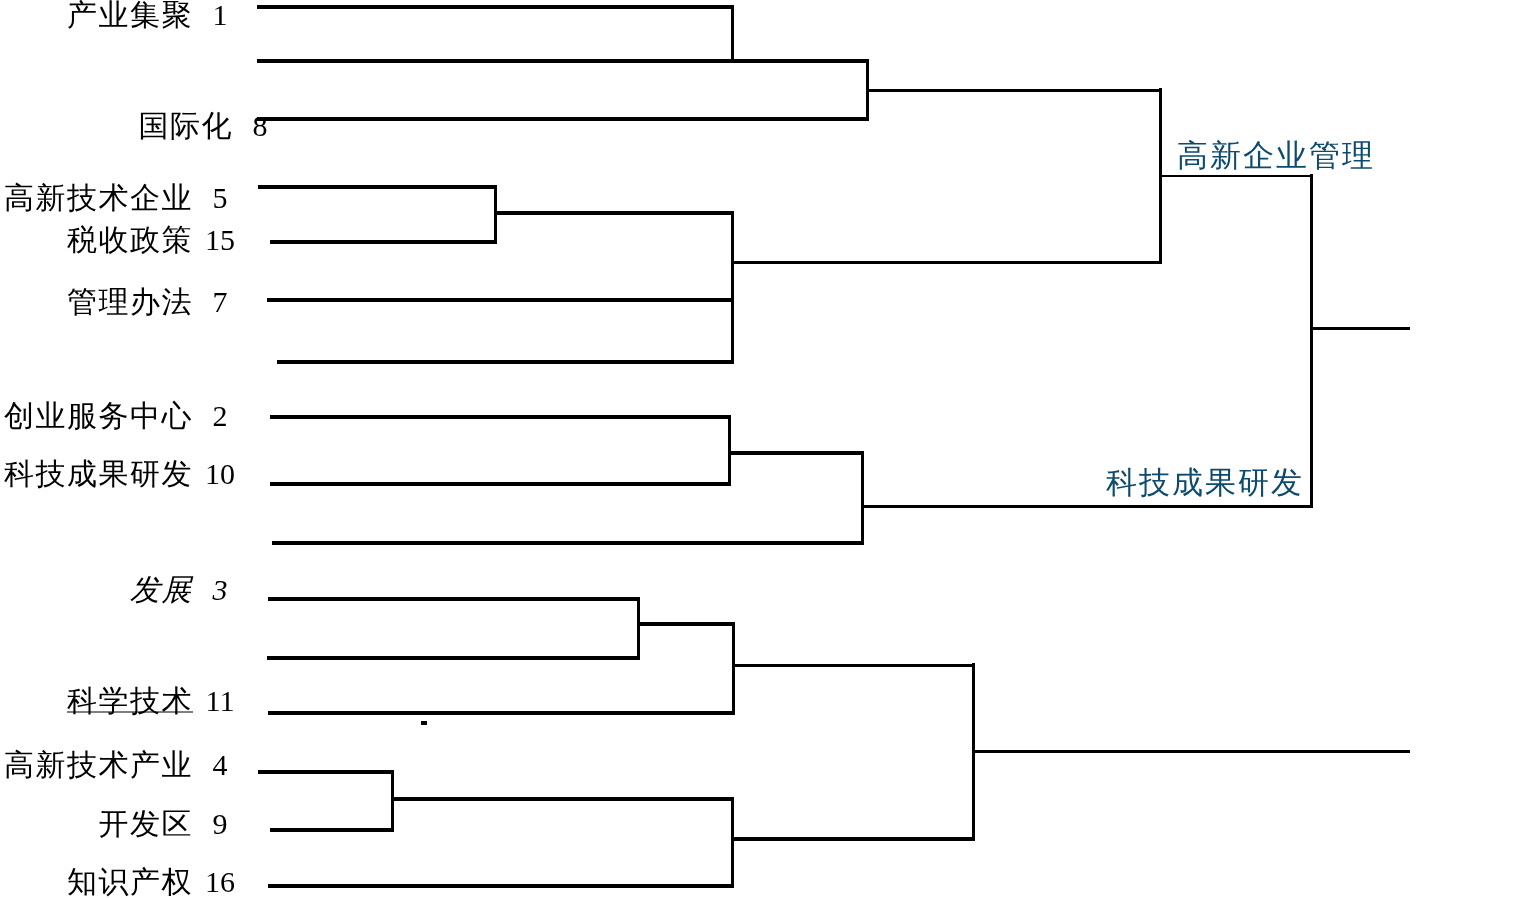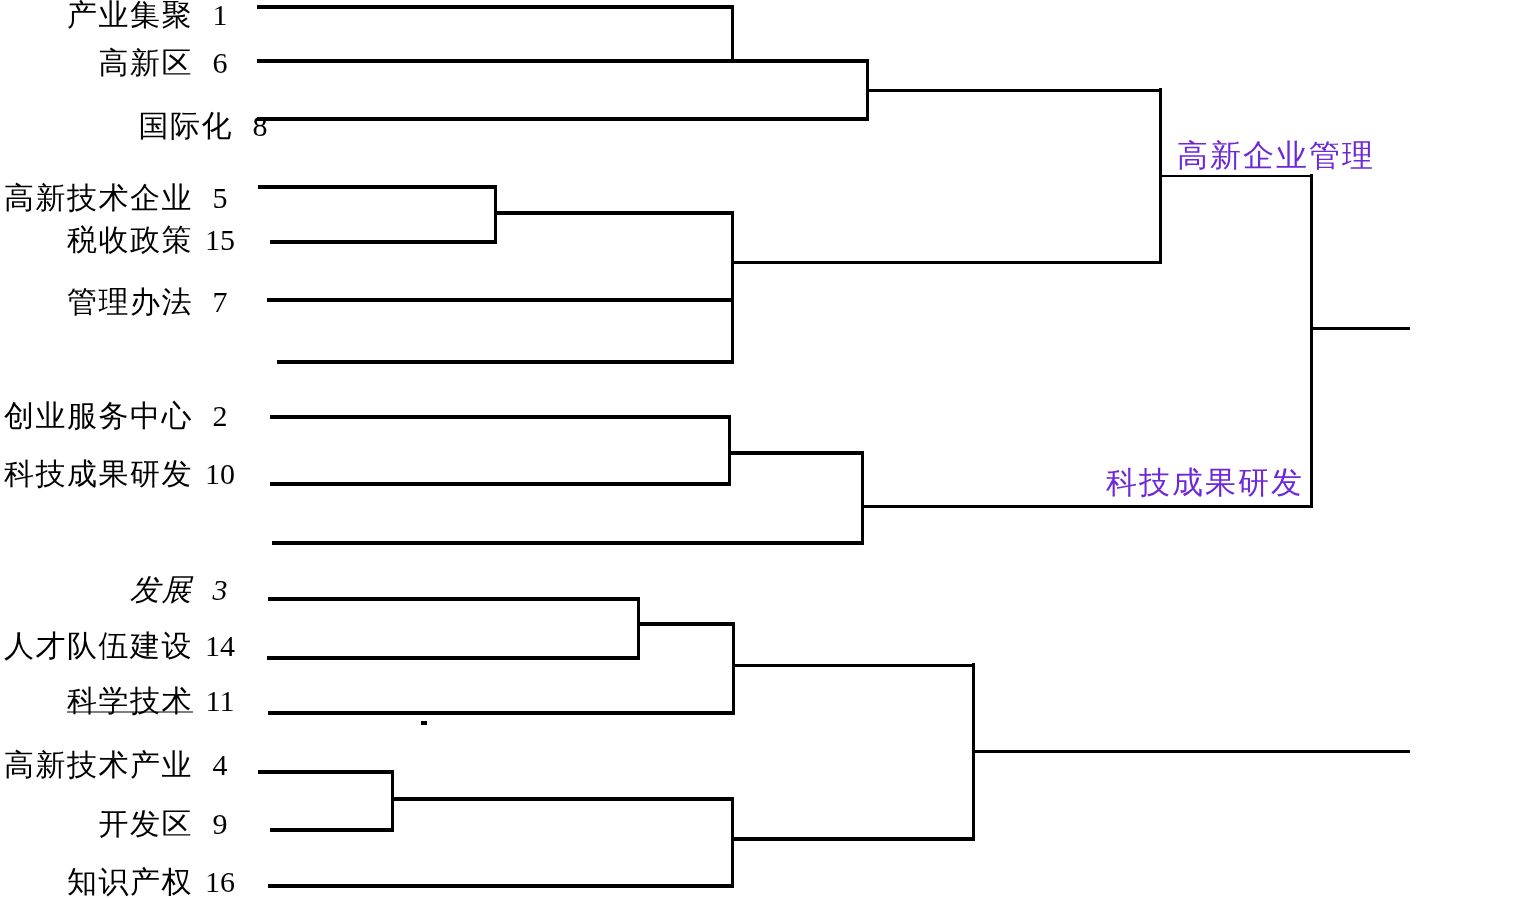--- a/index.html
+++ b/index.html
@@ -40,38 +40,36 @@
   .seg {
     position: absolute;
     background: #000000;
   }
   .cluster-label {
     position: absolute;
     transform: translate(-50%, -50%);
     font-size: 31px;
     letter-spacing: 2px;
     white-space: nowrap;
-    color: #6d28d9;
+    color: #0c4a6e;
     font-family: Liberation Sans, sans-serif;
   }
 </style>
 </head>
 <body>
 
 <div id="canvas" style="width: 1410px; height: 898px; background: rgb(255, 255, 255);">
     <div class="leaf" style="top: 15px;"><span class="zh">产业集聚</span><span class="num">1</span></div>
-    <div class="leaf" style="top: 63px;"><span class="zh">高新区</span><span class="num">6</span></div>
     <div class="leaf" style="top: 126px; padding-left: 40px;"><span class="zh">国际化</span><span class="num">8</span></div>
     <div class="leaf" style="top: 186px; margin-top: 12px;"><span class="zh">高新技术企业</span><span class="num">5</span></div>
     <div class="leaf" style="top: 240px;"><span class="zh">税收政策</span><span class="num">15</span></div>
     <div class="leaf" style="top: 302px;"><span class="zh">管理办法</span><span class="num">7</span></div>
     <div class="leaf" style="top: 416px;"><span class="zh">创业服务中心</span><span class="num">2</span></div>
     <div class="leaf" style="top: 474px;"><span class="zh">科技成果研发</span><span class="num">10</span></div>
     <div class="leaf" style="top: 590px; font-style: italic;"><span class="zh">发展</span><span class="num">3</span></div>
-    <div class="leaf" style="top: 646px;"><span class="zh">人才队伍建设</span><span class="num">14</span></div>
     <div class="leaf" style="top: 701px; text-decoration: underline;"><span class="zh">科学技术</span><span class="num">11</span></div>
     <div class="leaf" style="top: 765px;"><span class="zh">高新技术产业</span><span class="num">4</span></div>
     <div class="leaf" style="top: 824px;"><span class="zh">开发区</span><span class="num">9</span></div>
     <div class="leaf" style="top: 882px;"><span class="zh">知识产权</span><span class="num">16</span></div>
     <div class="seg" style="background: rgb(0, 0, 0); left: 257px; top: 5px; width: 475px; height: 4px;"></div>
     <div class="seg" style="background: rgb(0, 0, 0); left: 257px; top: 59px; width: 610px; height: 4px;"></div>
     <div class="seg" style="background: rgb(0, 0, 0); left: 257px; top: 117px; width: 610px; height: 4px;"></div>
     <div class="seg" style="background: rgb(0, 0, 0); left: 258px; top: 185px; width: 237px; height: 4px;"></div>
     <div class="seg" style="background: rgb(0, 0, 0); left: 270px; top: 240px; width: 225px; height: 4px;"></div>
     <div class="seg" style="background: rgb(0, 0, 0); left: 267px; top: 298px; width: 465px; height: 4px;"></div>

